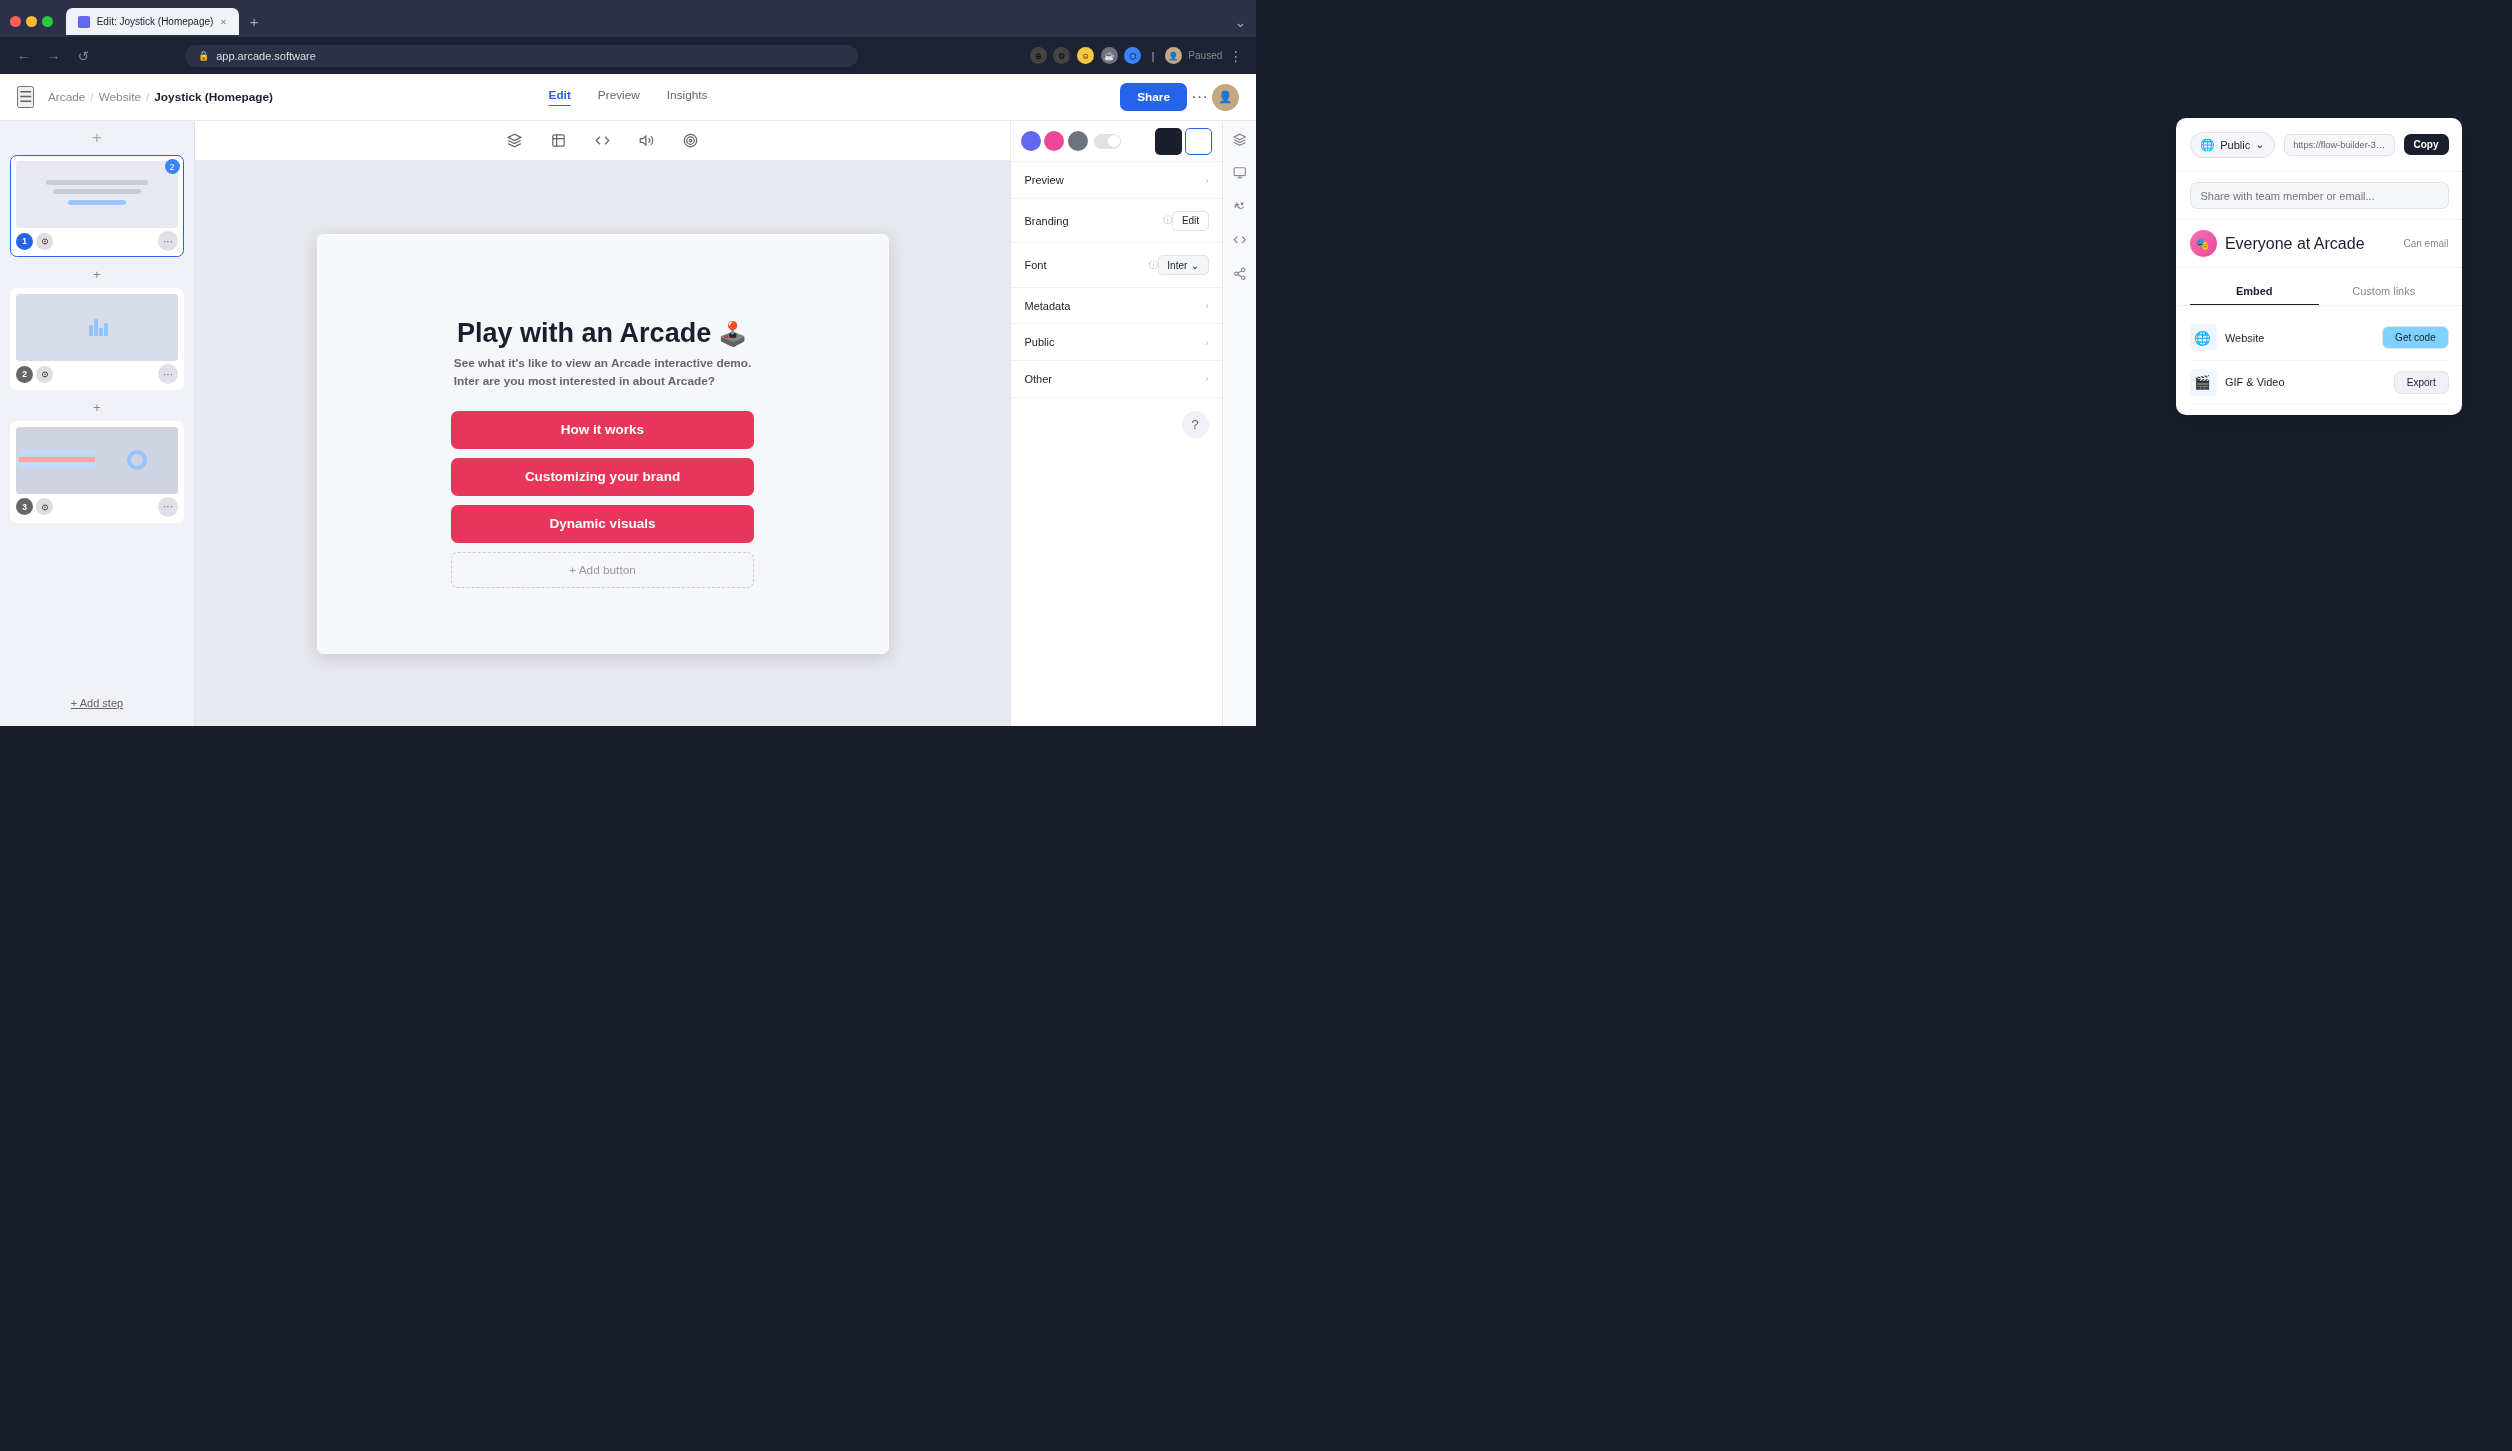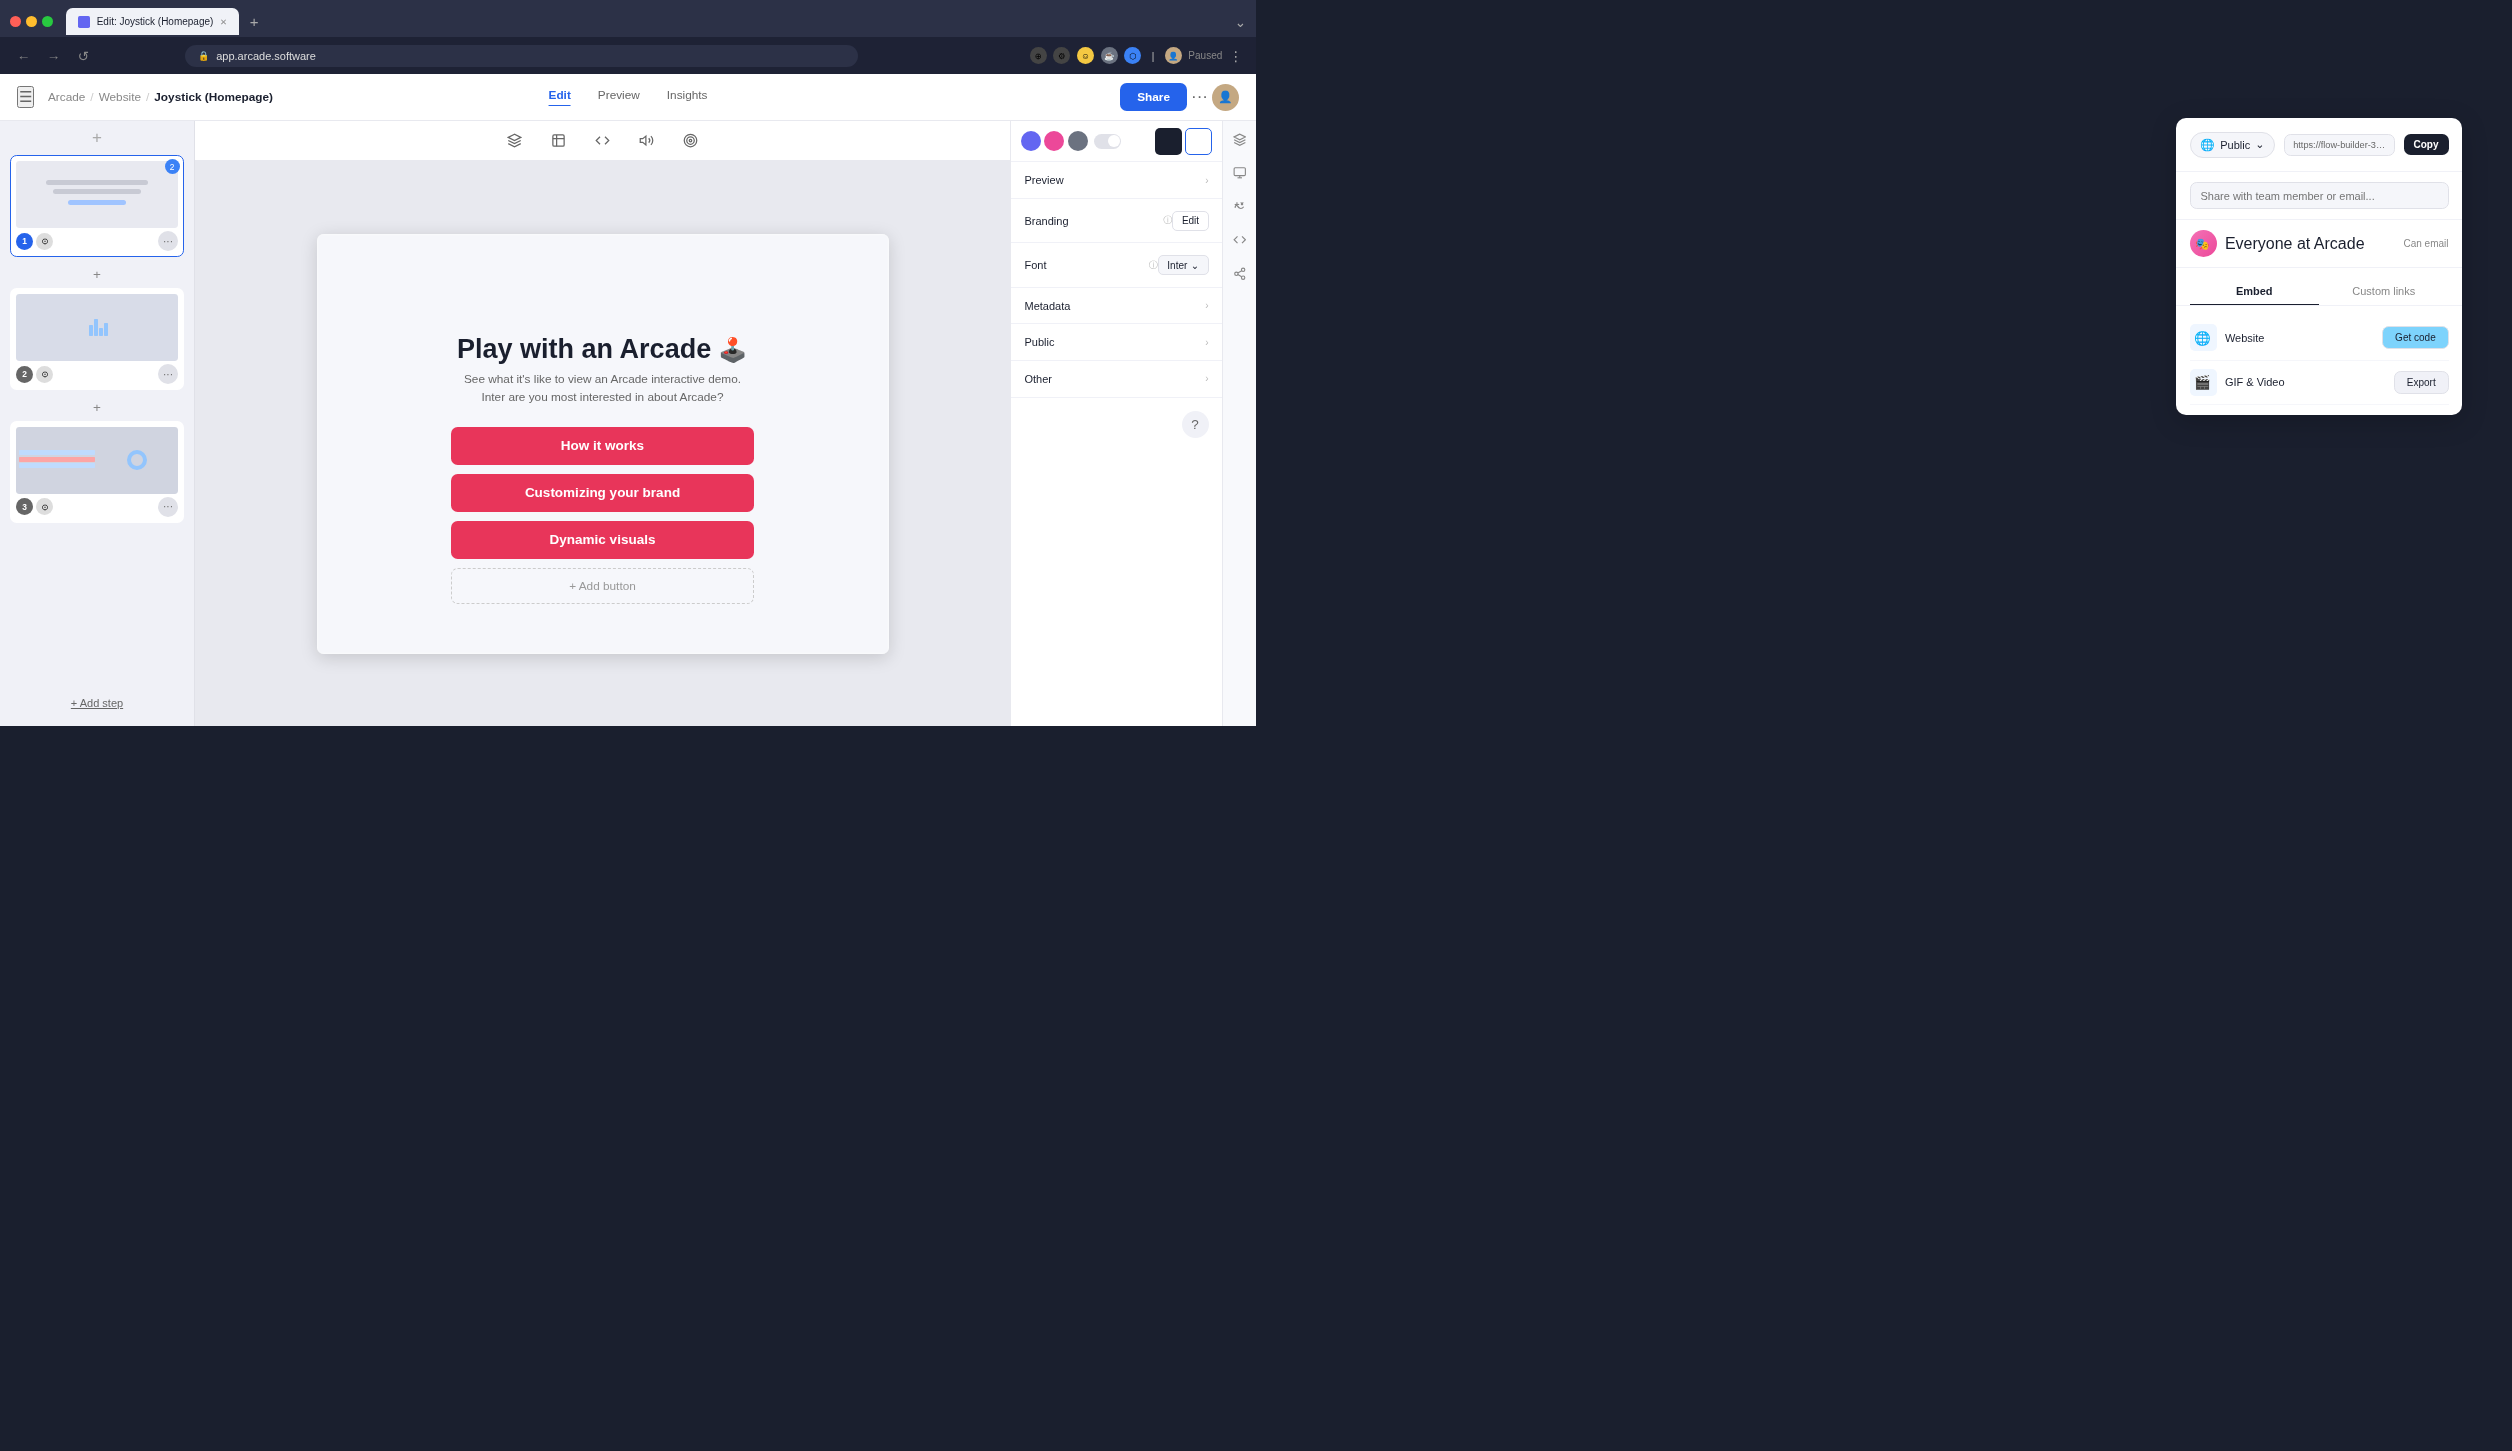--- a/index.html
+++ b/index.html
@@ -151,24 +151,24 @@
       gap: 17px;
       border-bottom: 0.8px solid #e8e9ef;
     }
     .toolbar-btn { color: #666; font-size: 15px; cursor: pointer; width: 27px; height: 27px; display: flex; align-items: center; justify-content: center; border-radius: 5px; }
     .canvas-scroll { flex: 1; overflow: auto; display: flex; align-items: center; justify-content: center; background: #e8e9ef; padding: 17px; }
     .canvas-frame {
       background: #fff; border-radius: 6.7px; box-shadow: 0 3.4px 17px rgba(0,0,0,0.15);
       width: 572px; min-height: 420px; overflow: hidden; position: relative;
     }
     .arcade-title {
-      font-size: 27px; font-weight: 800; color: #1a1f2e; margin-top: 50px; text-align: left;
+      font-size: 27px; font-weight: 800; color: #1a1f2e; margin-top: 34px; text-align: left;
     }
     .arcade-emoji { font-size: 23.5px; }
-    .arcade-subtitle { font-size: 11.8px; color: #666; text-align: center; margin-top: 6.7px; line-height: 1.5; }
+    .arcade-subtitle { font-size: 11.8px; color: #666; margin-top: 6.7px; line-height: 1.5; font-weight: bold; }
     .btn-group { display: flex; flex-direction: column; gap: 8.4px; margin-top: 20px; width: 303px; }
     .choice-btn {
       background: #e8355a; color: #fff; border: none; border-radius: 6.7px;
       padding: 11.8px 17px; font-size: 13.5px; font-weight: 600; cursor: pointer; text-align: center;
     }
     .add-btn {
       background: transparent; border: 1.7px dashed #ccc; border-radius: 6.7px;
       padding: 10px 8px; font-size: 11.8px; color: #999; cursor: pointer; text-align: center;
     }
 

